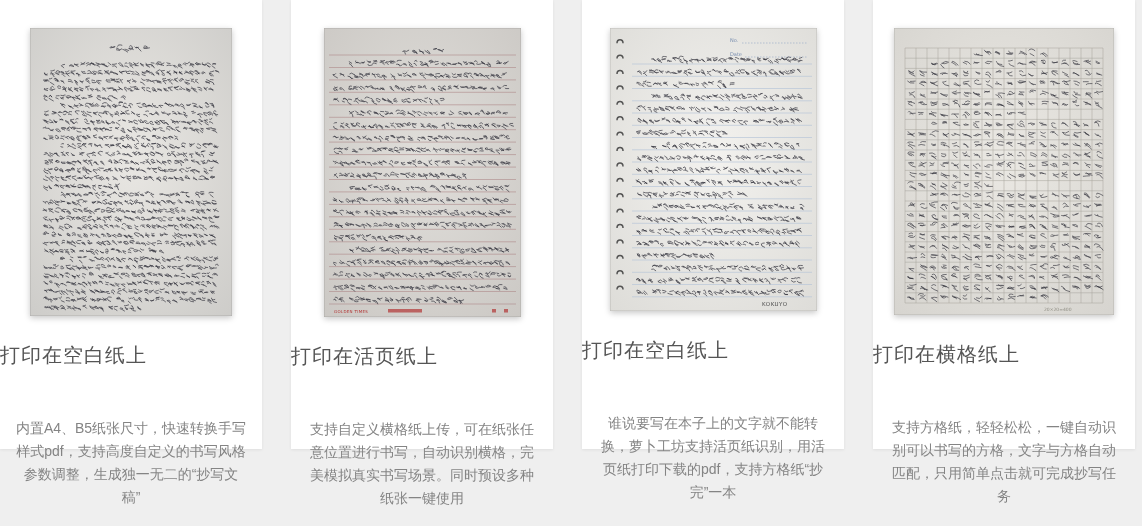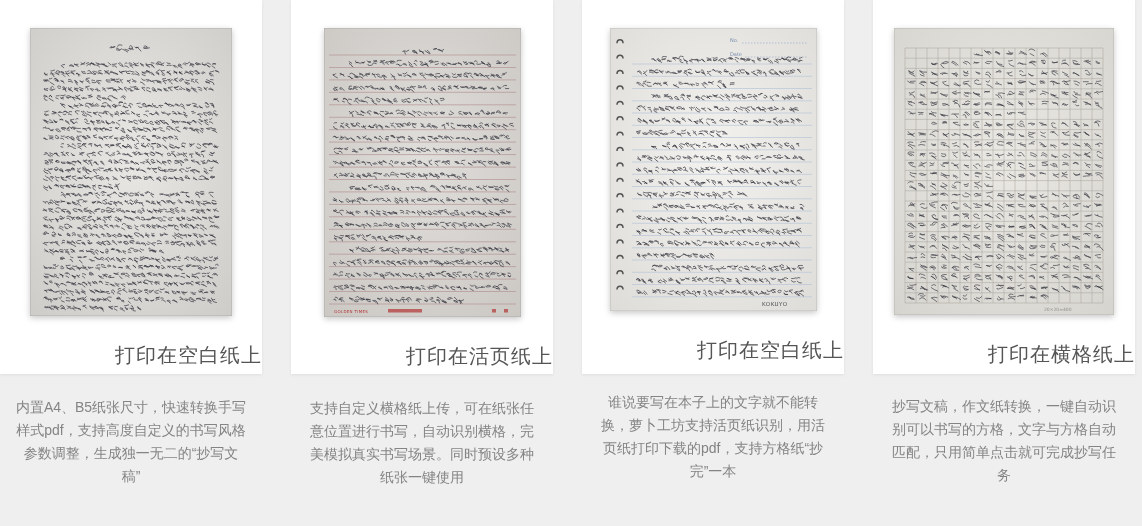--- a/index.html
+++ b/index.html
@@ -1,27 +1,27 @@
 <!DOCTYPE html>
 <html><head>
 <meta charset="utf-8">
 <style>
   html,body{margin:0;padding:0;width:1142px;height:526px;overflow:hidden;
     background:#efefef;font-family:"Liberation Sans","DejaVu Sans",sans-serif;}
   .features{position:absolute;top:0;left:0;display:flex;gap:29px;}
-  .card{width:262px;height:374px;background:#ffffff;box-shadow:0 1px 3px rgba(0,0,0,.07);
-    display:flex;flex-direction:column;align-items:flex-end;}
+  .card{width:262px;height:449px;background:#ffffff;box-shadow:0 1px 3px rgba(0,0,0,.07);
+    display:flex;flex-direction:column;align-items:flex-start;}
   .photo-area{height:318px;width:100%;display:flex;justify-content:center;
     align-items:flex-start;padding-top:28px;box-sizing:border-box;}
   .photo{box-shadow:0 2px 6px rgba(0,0,0,.22);line-height:0;}
   .photo svg{display:block;}
   .card-title{margin-top:26px;font-size:20px;color:#555555;text-align:center;
     letter-spacing:1px;font-weight:400;}
   .divider{width:24px;height:2px;background:#9b9b9b;margin-top:13px;}
-  .card-desc{margin-top:14px;font-size:14px;line-height:23px;color:#848484;
+  .card-desc{margin-top:35px;font-size:14px;line-height:23px;color:#848484;
     text-align:center;padding:0 15px;}
 </style>
 </head>
 <body>
 
 <div class="features">
 
   <div class="card">
     <div class="photo-area">
       <div class="photo" id="photo-0">
@@ -106,16 +106,16 @@
             </defs>
             <rect x="0" y="0" width="220" height="287" fill="url(#g3)" stroke="rgba(0,0,0,0.15)" stroke-width="1"></rect>
             <path d="M11 20V275.0M22 20V275.0M33 20V275.0M44 20V275.0M55 20V275.0M66 20V275.0M77 20V275.0M88 20V275.0M99 20V275.0M110 20V275.0M121 20V275.0M132 20V275.0M143 20V275.0M154 20V275.0M165 20V275.0M176 20V275.0M187 20V275.0M198 20V275.0M209 20V275.0M11 20.0H209M11 30.2H209M11 40.4H209M11 50.6H209M11 60.8H209M11 71.0H209M11 81.2H209M11 91.4H209M11 101.6H209M11 111.8H209M11 122.0H209M11 132.2H209M11 142.4H209M11 152.6H209M11 162.8H209M11 173.0H209M11 183.2H209M11 193.4H209M11 203.6H209M11 213.8H209M11 224.0H209M11 234.2H209M11 244.4H209M11 254.6H209M11 264.8H209M11 275.0H209" stroke="#a5a39a" stroke-width="0.5" fill="none"></path>
             <path d="M80.1 26.1q0.2 1.3 4.9 0.3M82.3 25.8q-0.7 1.6 6.1 1.7M90.4 22.2q1.0 2.9 4.9 2.0M93.3 23.4q3.3 -0.6 3.8 2.2M91.4 23.6q-0.8 -1.2 3.9 2.9M101.4 24.1q-0.1 -1.2 4.4 1.2M101.3 24.0q-0.1 -1.7 4.2 1.9M101.7 24.5q-0.9 -0.6 3.6 1.7M112.6 25.6q3.5 1.2 6.1 0.3M113.8 25.8q2.0 -0.4 3.7 0.2M114.7 23.1q0.0 2.3 4.1 1.9M125.0 25.6q1.7 -2.2 5.9 0.8M126.2 23.1q0.5 -0.6 6.4 3.4M134.8 22.2q2.1 -2.9 6.1 0.4M136.1 25.6q1.7 0.8 3.9 2.2M148.4 25.7q0.4 -2.8 5.0 2.0M146.5 26.0q1.5 -1.9 5.7 2.9M37.6 35.5q1.1 2.3 4.7 -0.3M37.5 35.2q3.9 2.8 4.3 1.3M38.0 36.4q0.1 0.1 5.5 -0.7M46.7 36.5q0.9 2.1 3.3 3.4M47.7 35.4q2.6 0.9 5.6 -0.4M48.8 34.6q3.1 -2.3 5.8 -0.5M57.4 34.7q0.1 -1.4 4.7 2.6M58.0 33.7q0.3 -2.2 6.1 3.5M69.2 34.4q3.1 1.2 3.5 1.7M70.8 33.2q3.9 -0.1 5.5 2.9M79.6 35.0q0.6 -1.0 3.8 0.0M80.2 34.0q-0.4 1.3 4.8 0.5M91.3 34.6q3.9 2.2 4.8 0.5M92.5 33.8q-0.6 -1.1 5.4 0.0M102.4 33.6q0.2 2.6 5.4 2.9M103.6 35.9q2.9 2.6 6.1 2.6M114.9 35.6q-0.4 1.0 5.0 2.8M114.2 33.0q-0.9 0.7 4.2 -0.7M125.6 34.9q-0.1 1.0 6.3 1.4M123.7 35.9q0.1 -2.3 5.3 0.4M136.6 34.3q2.1 1.0 4.5 3.1M135.8 34.9q1.8 -1.4 6.3 -0.9M135.1 34.5q2.8 -2.6 5.6 -1.0M147.9 34.5q2.4 2.6 3.5 0.6M147.2 32.8q0.3 -2.1 3.4 2.9M147.7 32.4q3.7 -1.3 3.8 0.8M159.2 34.4q-1.2 0.4 4.2 -0.0M158.2 33.6q-1.2 2.8 5.2 0.3M167.6 35.8q2.9 -1.4 4.9 -0.1M169.7 35.1q3.3 -1.0 4.7 2.2M168.1 33.1q0.6 -1.3 3.5 -1.0M180.4 35.4q1.5 2.0 5.2 1.1M179.4 34.3q-0.9 3.0 4.5 1.2M178.5 32.7q0.6 -1.0 4.6 0.8M191.5 33.8q-0.4 -1.3 5.3 2.4M192.3 33.1q0.3 2.1 4.2 0.1M190.0 33.3q3.6 -1.1 4.6 -1.1M202.1 33.1q2.5 1.4 3.6 2.2M201.9 34.3q2.9 2.3 3.5 0.8M14.6 43.3q3.7 2.4 5.5 -0.2M15.1 44.9q3.5 2.3 5.8 3.2M14.6 42.6q-0.3 0.8 5.1 3.2M25.9 46.4q0.0 0.7 4.2 1.7M26.3 43.0q2.1 1.7 6.3 1.2M25.4 42.8q0.9 1.0 4.8 3.6M37.7 44.5q3.2 2.8 5.7 1.8M37.8 44.2q3.5 2.0 5.5 3.2M38.2 46.4q0.8 -1.2 3.3 -0.4M48.2 46.6q-0.2 -2.2 5.1 -1.0M46.4 45.5q1.1 -0.8 5.1 -0.5M57.6 45.0q0.1 -0.6 4.8 3.2M59.1 45.7q3.5 -1.1 3.6 2.5M60.2 45.9q2.1 -3.0 3.6 1.0M69.3 43.1q2.1 2.0 5.0 2.6M70.0 44.5q3.7 1.6 3.7 -1.2M69.7 46.7q-0.0 2.0 3.9 0.7M81.8 44.0q1.0 0.6 3.9 1.1M82.5 44.5q3.4 2.8 3.5 1.3M91.7 46.2q3.5 0.0 4.5 3.3M92.2 44.5q2.7 -1.8 4.6 2.4M103.7 43.6q2.5 -2.9 3.4 0.1M102.0 44.3q-0.8 -1.6 4.4 -0.2M114.2 45.4q-0.0 2.6 4.0 2.5M112.9 45.0q3.2 0.4 5.1 -1.0M126.0 46.3q2.3 2.7 5.7 1.0M125.3 43.0q2.4 -1.1 3.8 0.9M134.8 46.0q3.2 2.7 4.5 1.7M134.7 46.0q0.4 0.4 3.4 2.1M147.9 42.8q-0.3 0.2 3.3 3.1M147.7 45.1q3.2 1.1 5.6 -0.3M147.5 45.9q3.7 -1.9 5.2 0.7M158.7 42.9q0.0 -0.5 5.2 3.1M157.7 43.9q-0.5 1.7 3.6 3.3M157.8 43.4q-1.2 -1.2 5.3 -0.3M168.4 44.0q3.8 1.9 5.2 2.7M170.3 46.5q-0.1 -0.5 4.5 2.5M179.2 45.1q-0.4 -1.8 5.4 2.5M178.7 44.9q-0.6 -1.5 6.4 2.5M191.2 42.6q1.9 -1.9 4.3 2.8M192.1 45.9q3.6 2.6 5.1 -0.2M202.6 45.8q1.6 0.6 3.3 0.6M202.8 45.0q1.5 1.4 5.0 2.2M13.6 53.2q1.7 2.5 6.3 1.9M16.3 53.4q1.8 -0.0 4.9 -0.3M26.8 54.1q3.4 -2.3 5.6 0.9M27.0 54.3q2.9 0.3 4.5 0.2M25.3 55.1q0.2 -0.2 4.7 2.7M37.9 54.6q-0.1 1.2 5.7 3.2M36.3 54.4q1.1 1.8 4.1 0.9M36.7 54.2q0.4 2.7 6.4 -0.6M48.6 54.0q-0.8 0.9 3.4 -0.7M48.8 54.9q1.2 2.4 6.0 3.0M59.9 56.3q1.6 1.2 6.5 1.0M60.5 54.9q-0.0 -1.4 4.7 3.3M70.8 55.9q1.9 -2.1 5.5 3.0M68.9 54.4q-1.1 -0.3 6.1 -1.2M68.7 55.9q-0.1 0.2 4.2 0.1M80.7 55.1q2.9 2.4 6.4 1.1M80.3 53.2q2.3 -2.6 4.5 -0.8M92.0 53.2q2.6 2.5 3.5 -0.6M92.9 56.6q3.7 1.0 5.4 2.9M101.4 55.8q3.1 0.6 3.5 -0.1M102.7 53.7q-0.6 1.7 4.8 3.2M114.2 54.1q0.1 1.4 4.4 2.2M113.1 54.9q1.8 1.8 4.6 -0.0M114.3 55.9q3.5 -2.3 3.3 0.5M124.7 53.8q0.7 2.0 6.4 0.1M125.4 52.8q1.6 -0.0 6.2 0.8M123.9 53.8q1.2 2.6 5.1 0.4M137.1 55.7q2.1 0.7 4.4 0.9M135.1 53.7q1.9 1.7 4.4 3.0M147.0 53.5q2.3 -1.9 4.1 0.8M146.2 54.7q-1.2 1.2 3.6 0.1M145.9 53.5q-0.3 -2.6 4.4 1.9M157.6 53.0q2.8 -0.5 6.3 2.8M159.3 53.6q1.3 1.9 6.2 2.0M156.3 53.6q3.5 -1.1 3.5 3.4M169.9 55.3q0.3 1.1 4.7 1.5M169.7 53.8q0.1 0.8 6.3 -1.1M168.4 53.5q2.3 -2.0 5.0 1.8M179.9 53.0q2.5 -0.4 5.8 2.1M181.0 55.8q3.8 2.0 3.8 1.8M192.2 56.7q-0.5 -1.4 5.8 -1.1M189.3 53.7q0.5 0.0 5.0 0.0M202.3 53.5q0.4 0.5 4.6 -0.6M201.3 55.8q-0.7 -2.7 6.1 1.8M15.8 66.9q3.1 -1.6 5.0 2.6M15.2 64.6q-0.6 2.2 5.1 -0.8M26.5 66.1q1.7 1.9 4.0 1.0M25.7 66.8q-0.8 -0.5 5.6 2.3M37.2 63.8q-0.1 2.4 6.5 0.2M36.8 65.1q3.5 -0.8 5.1 0.4M47.4 66.0q1.3 1.2 6.2 1.1M46.4 65.5q2.0 1.6 6.2 3.0M60.1 65.6q-0.4 -0.7 6.2 -0.9M59.1 64.2q2.0 -0.3 3.4 -1.2M58.1 64.6q2.4 1.7 4.1 1.7M70.4 64.3q2.6 0.7 4.3 1.7M69.8 66.5q1.2 1.9 4.2 2.0M71.4 65.3q1.1 -1.7 5.6 -0.1M79.6 64.2q-0.8 2.4 6.0 2.3M79.3 64.7q3.0 2.5 5.7 1.3M81.9 65.4q-0.2 1.5 4.1 3.1M90.6 63.3q2.9 1.6 5.0 0.0M90.4 64.3q0.7 -1.6 5.0 -0.5M101.9 66.6q1.7 -0.2 3.6 3.2M104.2 65.1q3.6 -0.5 6.3 0.4M104.1 66.8q1.4 -1.6 3.6 3.1M114.7 66.2q0.2 1.7 5.9 -1.1M113.2 67.0q1.6 -2.1 3.4 -1.0M115.0 64.0q0.7 -2.0 4.0 1.0M125.4 65.6q2.4 -2.3 3.8 1.6M124.6 66.5q0.2 0.2 3.6 0.2M125.2 63.5q-0.9 0.5 4.8 0.6M135.4 63.2q1.2 -2.1 6.2 -0.5M135.9 64.3q3.4 -2.2 3.3 -0.4M146.2 66.4q3.0 -2.4 5.2 -0.3M148.4 63.0q1.1 0.1 6.0 2.2M159.0 66.9q-0.1 2.0 5.2 3.1M156.7 66.0q3.5 1.1 4.1 1.6M157.1 66.7q-0.4 2.1 5.0 0.5M167.8 64.0q3.7 0.6 6.4 0.6M168.5 65.2q3.4 1.0 4.0 1.5M170.1 63.8q-0.7 1.7 3.9 3.0M180.8 66.4q-1.0 -0.1 5.4 0.7M178.7 67.1q2.3 2.1 4.5 2.9M180.0 63.5q-0.6 2.1 3.5 1.7M191.8 67.0q0.2 -3.0 6.1 3.0M192.3 64.7q-1.0 1.3 4.2 2.3M191.9 65.4q2.7 -1.0 5.0 -0.2M202.6 63.5q1.8 1.7 6.0 0.1M200.5 64.6q2.4 -1.7 3.8 1.5M15.0 74.5q-0.1 -1.9 5.7 0.9M13.9 75.3q-1.1 -0.1 4.3 2.4M14.0 73.4q1.9 0.4 3.6 0.4M24.7 74.8q2.8 -0.1 3.7 -1.1M26.7 75.4q0.8 1.8 5.8 1.1M25.8 74.2q-0.9 -1.4 4.5 1.2M36.2 74.7q-1.0 -0.2 5.9 1.5M37.3 76.9q-0.6 2.1 5.6 -1.1M37.2 73.8q0.5 2.0 6.2 0.2M48.6 75.5q2.0 -0.8 6.3 1.9M48.7 76.9q-0.6 1.5 4.6 -0.6M60.4 75.7q3.4 -2.9 5.4 3.3M59.0 73.3q2.2 0.8 3.6 1.9M60.2 73.6q-1.1 -2.9 3.5 -0.6M68.3 76.5q3.6 1.1 6.3 -1.1M70.2 75.5q3.2 3.0 5.2 0.1M71.3 73.9q2.9 -2.3 4.6 -0.3M80.7 75.7q-0.0 1.3 4.5 -1.0M79.5 76.7q-0.8 -1.0 4.2 0.3M80.8 76.0q-1.1 2.6 5.1 -0.0M91.2 76.2q-0.7 -2.1 6.1 -1.2M91.3 77.2q-0.1 -2.8 6.3 -0.6M104.3 77.0q1.2 -1.8 6.0 1.5M102.8 76.9q2.1 -0.4 6.2 0.6M103.2 76.1q0.8 -1.4 5.8 1.4M113.1 73.5q-0.5 -1.3 5.8 3.5M113.4 75.2q-0.8 1.2 5.8 1.5M125.1 75.2q2.3 0.0 3.4 3.1M124.3 74.4q0.3 1.5 4.6 1.8M124.8 73.2q1.2 1.3 3.8 2.1M135.7 75.6q2.4 -0.8 4.6 0.3M134.4 73.6q0.7 2.8 3.6 3.5M148.2 73.4q2.8 -0.6 6.1 0.3M147.9 75.9q-0.2 -0.9 4.8 -0.1M157.8 73.9q-0.6 0.5 5.7 1.8M159.3 75.1q3.8 -1.6 4.6 2.1M168.2 76.9q1.1 -2.8 4.1 0.1M169.1 75.6q0.6 2.9 4.6 0.9M178.9 73.2q-1.1 2.4 3.8 -1.1M181.3 76.7q0.9 2.2 3.5 0.9M179.2 74.1q1.7 0.6 3.4 -0.1M191.4 74.4q1.5 0.6 5.5 2.6M189.8 73.8q1.8 1.0 3.5 0.7M191.5 76.2q3.7 -1.1 5.1 0.0M200.9 73.8q1.7 2.3 3.6 1.3M201.3 75.8q2.0 -2.3 3.7 2.0M202.1 77.0q-0.9 -0.9 5.9 3.2M14.2 83.9q0.6 -1.8 4.8 2.4M16.0 85.8q2.2 -0.6 5.3 -0.6M24.3 84.4q2.2 0.1 4.9 0.2M25.0 86.4q2.1 -1.2 3.5 -0.3M35.3 85.4q2.9 1.2 6.4 2.9M37.3 83.7q-0.6 1.0 4.9 1.3M35.6 86.3q0.7 -2.0 4.0 0.1M46.3 86.0q3.1 1.0 4.1 2.8M47.7 86.5q2.1 0.3 6.1 1.2M47.4 87.2q2.6 0.5 3.7 0.5M59.9 86.3q-1.0 -0.4 4.6 -0.3M57.7 86.1q3.0 -1.6 5.7 3.4M71.3 84.1q0.6 -1.4 4.5 2.7M70.9 84.7q-0.9 -2.0 3.5 2.8M68.9 87.1q2.6 -2.4 3.3 2.8M80.9 83.3q3.4 -1.4 5.1 2.1M80.4 85.4q-0.2 2.5 5.5 0.3M79.4 84.7q-0.5 -0.0 4.0 -0.3M91.8 84.3q3.0 -1.0 6.0 3.4M91.3 84.2q0.4 0.4 3.7 2.1M90.8 85.2q-0.9 -2.5 4.0 2.2M101.9 87.2q0.5 -1.5 5.5 0.4M101.6 86.5q-0.1 0.9 5.0 -0.2M115.2 85.7q0.1 -2.2 6.0 -0.7M113.4 84.6q-1.0 2.7 4.4 1.1M124.2 84.6q2.1 1.1 5.9 -0.5M126.3 84.1q1.0 2.5 5.0 2.4M37.7 95.5q0.1 -2.5 3.7 -0.7M38.2 96.5q-0.1 0.2 4.6 -0.8M48.9 95.2q3.9 -1.0 4.1 -0.4M48.8 94.5q0.2 -0.9 3.6 -0.2M48.5 94.0q0.5 -0.8 3.6 -0.3M59.7 95.0q3.5 2.5 6.1 2.4M59.2 94.6q3.6 -0.6 4.6 -0.3M69.7 96.3q-0.3 1.8 4.6 0.5M70.4 96.3q0.6 -1.2 3.5 0.4M79.7 94.8q2.4 -0.2 3.6 3.2M79.8 96.4q-0.3 3.0 5.0 3.4M80.8 93.9q-0.7 -0.1 4.2 -0.2M90.5 97.3q3.0 -0.8 5.5 1.2M92.4 95.6q2.9 2.2 5.0 2.2M91.8 94.5q-0.4 1.7 6.0 2.4M102.6 96.4q3.0 -1.0 4.7 0.1M102.1 95.1q3.7 -0.4 3.6 1.1M102.8 96.6q-1.0 2.3 5.4 0.3M114.1 97.5q0.1 1.6 4.8 3.6M113.2 97.7q0.2 -2.4 5.1 -0.1M113.0 96.7q-1.1 0.3 6.4 -0.6M123.6 95.8q-1.0 1.5 4.6 2.8M126.2 96.0q3.4 -1.7 4.0 2.8M125.8 94.2q0.7 -3.0 3.4 0.0M136.6 95.7q1.2 2.5 3.6 0.9M134.3 95.6q2.3 -1.5 6.3 0.2M146.8 94.6q1.4 2.4 4.7 2.0M147.5 97.4q-1.1 -0.9 5.1 -0.3M145.6 94.5q0.6 2.3 3.3 0.6M157.5 95.9q-0.7 -2.0 3.5 -0.5M158.0 97.1q-0.9 2.1 4.1 3.0M167.6 95.6q3.1 -2.0 6.3 2.7M168.5 94.4q3.0 0.8 3.6 2.5M180.2 96.3q1.2 -0.6 5.6 1.4M180.8 95.4q-0.9 -0.2 4.1 3.4M179.3 93.6q3.8 -0.8 3.5 3.6M189.6 95.3q-1.1 1.6 4.1 2.0M190.1 97.7q1.6 -2.2 4.1 0.1M200.5 94.7q3.7 -1.8 4.4 3.4M201.2 93.7q2.7 -1.8 5.0 -0.1M13.7 106.2q3.2 -0.4 6.4 2.0M16.1 106.0q1.4 1.7 4.3 -0.5M13.9 103.7q0.2 1.5 4.6 2.9M26.0 105.3q-0.6 1.5 5.3 0.3M25.1 107.0q-0.7 -0.8 6.4 -0.1M24.7 104.8q1.3 0.2 4.7 0.6M35.9 106.4q-0.3 -1.8 5.2 2.0M38.1 104.2q3.5 -2.6 6.2 -1.0M49.0 105.2q1.1 1.4 4.0 3.5M49.0 106.7q1.3 1.5 5.6 -1.2M49.4 105.7q2.1 0.7 3.9 3.2M57.8 106.5q0.6 2.5 3.9 -0.5M59.4 105.0q-0.4 0.0 6.3 2.2M71.0 107.0q-1.0 -2.2 6.5 2.3M68.6 105.7q3.5 1.8 3.7 1.0M69.9 106.8q0.8 -0.5 6.2 1.4M79.8 107.6q3.3 1.2 5.7 -0.9M81.2 106.9q1.8 -1.8 5.7 -0.2M91.7 105.8q2.0 -1.4 3.6 3.1M90.3 104.7q2.9 1.0 5.4 0.3M90.5 103.7q1.4 -0.8 5.3 0.8M104.4 107.8q3.6 -2.0 4.9 0.6M102.7 106.8q1.8 -2.5 5.0 -0.3M103.3 106.1q1.0 0.7 5.9 3.6M113.7 107.0q-0.6 -1.8 6.2 -0.8M114.5 104.5q-0.7 2.5 5.1 2.9M125.2 106.3q0.2 2.5 4.1 1.5M125.4 106.4q0.6 2.1 4.6 2.4M134.7 107.2q-1.3 1.4 4.4 2.1M134.5 105.6q0.7 2.8 5.2 -0.3M134.8 104.2q2.5 0.9 6.3 0.8M146.8 107.5q-1.1 -0.9 4.7 1.7M146.6 104.0q3.6 2.7 4.7 0.6M156.5 104.1q1.1 -1.0 3.7 -0.5M158.2 104.6q1.7 -1.5 5.4 2.7M169.3 104.9q-0.4 2.4 6.0 2.4M168.3 104.5q3.0 1.8 6.4 -0.9M180.6 104.6q1.7 1.2 6.2 -0.2M179.3 107.1q0.2 -1.4 5.0 1.7M179.9 105.8q-0.0 3.0 3.6 3.6M190.7 104.1q-0.2 1.1 3.7 2.7M189.8 104.0q2.3 0.0 4.6 3.2M191.4 105.6q3.1 1.6 3.7 1.8M203.1 107.1q0.9 -0.0 3.6 1.7M201.1 105.7q0.8 2.3 3.5 1.6M14.3 117.4q1.7 -0.0 4.6 3.2M14.7 115.8q-0.5 0.4 6.2 2.3M13.3 114.9q0.8 -1.7 5.5 -0.5M26.6 114.2q1.1 -1.2 5.0 -0.5M24.6 117.0q1.9 -1.3 6.2 0.1M38.2 116.6q-0.7 0.6 3.4 -0.3M37.8 115.7q-0.3 2.9 3.6 1.6M46.9 114.7q1.1 -1.3 5.0 0.6M49.1 117.3q2.0 -1.1 6.1 1.8M47.2 116.3q3.7 -1.3 3.4 1.5M59.9 117.9q2.7 -1.5 5.3 0.9M58.2 115.7q-0.2 0.9 4.4 -1.1M70.3 115.7q2.9 1.4 4.0 3.2M69.3 115.9q2.9 -0.1 4.6 3.6M81.7 118.1q2.1 -2.6 5.9 -0.8M81.2 116.6q1.8 1.3 6.2 -0.6M80.2 114.4q-0.8 -0.9 4.7 -0.5M93.2 114.4q0.1 2.1 6.5 -0.5M90.6 116.8q1.2 -2.5 5.5 1.6M92.9 117.0q3.1 2.3 5.5 -0.1M103.9 113.9q2.2 -1.2 5.9 0.2M102.9 115.6q-0.4 1.6 6.1 1.6M114.2 114.2q2.2 -0.7 3.5 1.0M113.2 114.9q2.9 1.4 5.0 -0.4M112.4 115.8q-0.8 -2.0 5.9 2.4M126.3 116.8q-0.3 -1.1 5.2 2.0M126.2 116.1q-0.3 -0.4 5.3 0.9M123.8 115.5q3.7 0.5 3.4 -0.9M137.2 114.6q1.6 -0.9 3.3 -1.0M135.1 115.9q3.5 -0.7 4.7 -0.0M146.4 116.9q0.8 -2.7 5.2 1.8M148.2 117.8q0.9 2.0 4.2 0.4M145.5 114.3q0.3 -0.8 4.7 3.3M156.5 116.9q-0.4 -1.8 4.8 3.1M156.7 117.8q3.5 -2.2 5.7 0.5M169.0 116.1q2.1 2.3 4.6 -0.4M167.6 115.3q1.5 -1.3 3.4 1.0M169.9 117.0q0.8 -2.3 4.1 -0.7M181.1 115.2q2.5 2.3 5.1 3.0M178.9 116.1q0.3 1.2 6.4 1.5M191.6 117.9q0.6 -2.1 5.8 3.1M191.1 117.1q2.2 -2.7 5.3 1.1M190.3 115.5q0.8 1.2 3.4 0.3M201.6 116.4q3.6 -1.1 3.6 1.9M203.2 116.1q2.4 -2.4 5.1 -0.3M14.2 124.9q-1.2 -1.7 5.7 -0.6M15.3 126.0q0.8 -1.5 4.5 1.4M13.7 125.4q0.2 1.7 4.2 2.4M26.9 125.8q-0.5 1.4 4.2 -0.2M26.1 127.6q0.5 -2.8 3.6 0.7M26.2 125.9q3.3 -1.8 4.8 1.2M38.2 128.0q2.8 2.3 4.0 0.7M37.3 127.8q3.2 1.6 4.8 3.2M35.5 125.1q2.7 -1.0 5.6 1.2M47.5 127.9q3.6 2.3 4.4 -0.7M47.3 125.5q-1.2 0.3 4.2 0.7M58.6 124.2q0.5 2.3 5.2 -0.1M59.7 126.9q2.7 1.8 3.3 2.7M71.0 128.0q-0.5 -1.9 4.7 0.7M69.7 127.1q2.2 1.8 3.5 -0.5M68.7 124.9q3.7 1.9 3.7 -1.0M80.8 127.2q3.9 -2.9 5.2 2.6M80.0 125.5q1.1 2.1 4.2 2.3M92.7 125.6q3.1 -1.0 3.3 0.7M92.9 127.8q0.4 0.3 4.3 -0.5M101.5 126.2q2.8 -0.4 4.1 3.5M103.6 126.0q-0.5 3.0 5.9 0.4M114.4 125.0q1.8 0.9 4.6 2.8M113.0 127.1q0.6 1.5 4.7 -1.1M125.2 124.7q2.3 -1.7 5.0 3.5M123.5 127.5q0.5 0.6 3.4 0.2M136.6 126.9q0.8 0.2 5.1 1.9M136.4 124.8q1.4 -0.9 6.4 2.8M147.9 125.0q0.4 -1.6 5.2 2.1M147.2 127.8q0.9 -2.7 5.3 0.9M157.7 126.1q-0.7 0.6 4.0 3.6M157.5 127.8q2.3 0.1 6.0 1.2M168.1 127.7q2.1 2.3 4.6 1.7M169.7 126.8q0.0 -2.5 6.3 2.0M181.0 126.8q-0.2 0.0 6.0 0.3M179.5 124.9q1.1 -1.1 5.1 3.4M190.9 125.0q-0.6 2.6 5.2 -0.7M190.1 126.6q2.4 -2.4 6.2 3.4M191.8 126.0q-0.8 3.0 4.2 2.6M203.0 124.2q0.2 -2.3 4.4 0.9M203.2 126.8q-0.7 2.0 5.5 3.5M15.9 135.4q0.5 -2.2 3.8 -0.4M15.7 136.5q2.4 2.2 5.6 2.5M14.4 134.8q2.4 -1.4 4.2 1.2M24.8 137.9q3.7 -1.6 5.8 0.8M26.8 134.3q1.9 2.8 5.4 0.4M25.9 136.1q3.6 1.0 4.1 -0.6M36.0 134.9q2.5 2.2 4.2 0.2M35.7 137.6q0.2 -0.5 3.7 -0.6M48.5 135.1q-1.0 -0.3 6.1 -0.9M46.8 136.7q1.0 1.4 3.8 1.9M48.7 136.3q0.2 -1.7 5.5 -0.7M60.1 137.5q2.9 -1.9 4.1 2.7M57.3 135.1q0.8 -1.5 4.6 3.1M60.5 137.3q2.5 0.5 3.8 -1.0M69.9 137.1q-0.3 -1.0 4.9 2.8M70.4 136.7q-0.1 1.2 4.1 0.9M82.0 136.3q3.6 -1.4 4.0 1.8M79.4 137.3q3.2 2.0 3.8 3.3M90.7 138.3q2.1 1.0 4.7 0.8M92.7 137.5q0.7 -1.7 5.5 -0.2M103.5 136.8q0.5 -0.9 3.8 1.3M104.5 134.5q-0.8 2.7 6.2 -0.9M102.9 136.0q3.2 -0.1 6.2 0.1M113.3 138.4q1.4 -2.9 3.5 1.4M112.8 135.7q1.8 3.0 4.3 0.4M114.2 135.9q-0.9 -2.9 6.0 -0.9M123.6 134.9q-0.3 -0.0 3.6 0.9M126.2 138.4q3.5 2.0 5.1 2.5M125.9 135.1q2.1 0.4 3.6 2.0M135.7 138.5q1.0 0.1 5.2 -0.5M135.3 136.5q0.1 -2.2 3.7 1.3M147.6 134.5q-1.0 0.1 5.6 -0.8M148.2 137.2q3.4 1.2 5.3 -0.1M148.3 134.8q1.5 -0.7 5.5 2.1M158.5 136.0q1.2 1.9 4.8 3.1M156.6 136.5q2.0 1.1 3.8 2.2M159.4 135.4q3.7 0.3 3.4 2.2M168.5 136.7q3.5 -1.5 6.1 0.4M169.5 134.6q3.1 0.7 4.3 0.7M179.3 135.5q0.6 -2.3 4.7 -0.3M179.8 135.2q1.8 -1.4 4.5 1.1M192.3 137.3q0.8 -0.1 3.5 2.4M190.8 134.9q1.5 2.2 5.5 2.0M201.8 136.7q-0.8 -0.5 6.0 1.5M201.0 136.4q2.5 2.2 5.5 3.1M16.2 146.1q-1.3 1.1 4.5 3.0M15.9 144.5q0.5 0.8 6.3 1.2M26.6 146.7q-0.2 1.7 5.4 -0.3M25.2 145.9q2.8 -2.1 5.8 1.4M38.3 145.4q2.4 -2.8 4.2 0.6M36.3 145.2q2.1 0.5 5.5 0.0M37.8 145.5q-1.1 1.2 4.9 -0.8M46.7 144.7q-0.2 -0.4 5.6 3.2M49.5 146.7q2.8 0.7 5.9 1.1M47.0 146.8q1.2 -0.1 6.2 3.2M59.5 148.7q1.4 -2.7 4.4 0.9M59.0 146.9q-0.5 -1.5 3.4 3.3M71.3 147.0q-1.1 -1.3 3.4 -0.0M70.1 145.2q0.6 0.9 3.9 2.3M80.6 145.4q0.0 -0.6 5.5 0.6M81.4 147.9q1.3 0.5 3.4 1.1M81.3 144.6q-0.2 -1.3 6.1 1.0M91.2 148.6q-0.4 -0.1 5.7 1.6M91.9 144.8q3.3 2.9 3.5 1.7M103.4 145.0q0.1 -1.5 5.9 2.0M102.4 146.3q-1.1 -1.9 3.7 1.6M113.1 147.8q-0.7 -0.3 3.7 2.7M115.4 145.9q0.5 0.7 6.2 3.3M125.5 148.2q-0.6 -1.3 4.4 -0.8M125.0 148.3q3.9 2.1 6.0 -0.4M124.2 146.9q-0.2 -0.6 5.4 -0.7M136.8 146.0q1.6 -1.4 4.6 1.7M135.8 145.1q1.4 1.2 4.7 3.2M145.8 144.6q1.1 -0.5 3.8 0.9M146.2 145.8q-0.9 -1.8 5.5 0.2M159.1 147.1q0.1 -0.5 5.0 2.3M159.0 145.9q2.5 2.3 5.9 0.2M167.8 148.5q-0.0 -2.4 5.4 1.1M168.6 145.0q-0.5 2.2 4.1 -1.1M168.2 144.7q0.7 2.8 5.0 1.9M180.9 146.5q0.5 2.3 4.8 -0.7M179.7 145.1q-0.5 2.9 6.0 1.6M191.0 145.2q-0.3 0.7 6.2 0.4M192.5 144.9q-0.0 1.8 5.6 2.4M189.3 148.3q3.8 -0.4 6.2 -0.5M202.8 146.8q2.5 -1.7 5.7 3.3M201.6 145.0q2.7 -1.2 6.4 0.7M15.5 158.8q3.4 0.5 6.5 2.8M13.8 155.0q1.6 -2.3 5.3 -0.9M16.4 157.5q-0.6 0.2 5.4 3.4M24.4 155.6q3.8 -0.9 3.9 2.4M25.0 157.1q3.4 0.8 5.7 2.9M26.2 156.6q0.7 -1.3 4.7 2.7M38.4 155.8q2.8 0.0 3.3 2.0M37.7 155.1q0.4 2.2 3.3 1.3M36.0 158.2q0.7 -1.7 5.9 3.3M47.1 157.7q0.1 2.4 5.6 0.1M46.7 158.4q2.5 0.6 5.3 2.7M48.5 154.8q-1.1 -0.6 4.6 2.8M57.5 158.9q-0.2 0.7 4.8 1.3M60.1 155.4q1.8 -2.6 6.3 -0.7M58.6 157.0q2.8 2.6 3.4 1.2M70.1 156.5q1.8 0.7 4.3 -0.8M70.8 158.0q3.5 1.5 3.3 -0.9M81.5 155.6q2.3 1.0 6.2 3.3M80.5 154.7q3.5 1.1 5.4 -0.9M80.7 158.7q3.7 -0.5 3.7 1.7M92.9 158.4q3.1 0.2 5.6 0.0M90.4 155.9q1.5 3.0 4.4 1.3M36.5 167.4q3.1 0.1 4.8 -1.2M38.4 165.7q-1.0 1.1 5.7 0.1M37.7 165.3q0.3 0.5 4.3 2.0M47.9 166.1q1.6 -2.9 6.0 1.2M46.5 166.5q2.4 -2.3 3.6 -0.7M47.0 165.5q3.7 2.6 4.2 2.0M58.0 166.9q-0.1 -1.3 5.0 0.5M60.4 166.3q3.4 1.2 5.7 0.2M70.9 165.2q-0.5 -1.8 5.4 1.9M68.6 167.1q0.5 2.5 5.9 1.6M82.3 165.7q1.2 1.8 4.4 0.2M80.2 166.8q0.2 -2.3 3.8 -1.0M81.2 168.2q2.7 -0.4 5.7 -0.8M92.1 164.9q-0.1 0.7 6.3 -1.0M92.8 168.8q1.5 -2.8 5.7 2.1M104.0 165.7q-0.6 -0.4 5.3 0.3M103.5 167.7q1.8 -0.4 4.7 -0.0M104.3 166.7q3.3 2.1 5.5 2.2M113.2 165.5q2.5 -1.1 4.6 1.9M113.4 167.0q1.2 2.8 6.3 -0.6M115.3 169.0q3.1 2.0 4.1 -0.8M124.6 167.2q-0.3 2.5 6.0 -1.2M123.6 168.5q-0.5 -0.7 6.4 2.8M124.1 165.4q3.4 1.9 5.8 2.1M136.0 168.6q1.6 2.9 3.9 1.4M135.6 167.5q-1.0 0.9 6.4 0.9M136.1 168.7q0.4 0.5 5.9 1.6M145.6 167.2q1.2 2.1 3.6 -0.7M146.8 168.3q-1.2 2.7 6.2 0.1M158.1 166.3q-0.1 -1.6 3.6 1.5M158.4 165.1q2.8 2.3 6.3 3.1M167.6 166.0q3.6 2.3 5.2 3.5M169.5 167.9q2.2 -0.1 5.7 -0.1M180.7 167.1q2.9 -2.6 4.9 2.1M178.9 168.7q-0.5 0.9 6.4 2.2M179.3 167.6q3.7 -2.7 3.7 3.1M190.3 166.5q3.8 -0.8 4.9 3.5M190.8 166.1q1.3 2.5 5.0 3.2M190.3 165.1q3.0 -0.7 3.7 2.3M202.6 166.2q-0.8 -2.9 6.3 1.3M201.8 168.7q1.6 2.1 3.8 0.1M14.5 177.9q3.9 -2.6 5.2 -0.8M16.2 175.3q2.5 -2.2 4.0 3.0M16.1 176.7q2.0 2.5 4.5 -1.0M27.1 179.1q3.9 2.7 5.9 0.9M26.1 176.5q1.5 -1.8 4.3 -0.6M37.2 175.1q3.1 -1.5 6.2 -1.2M36.2 177.0q-1.0 0.2 5.3 2.9M35.6 175.4q-1.3 2.4 5.0 1.4M46.3 179.2q3.3 2.4 4.2 3.1M47.7 177.4q3.4 -1.9 4.9 3.3M47.9 177.7q-0.7 -3.0 5.7 -0.3M59.6 178.4q-0.9 2.4 5.5 1.6M57.4 175.5q0.2 -2.3 5.9 -0.4M60.3 179.0q-0.3 2.8 3.6 2.3M69.3 176.3q2.1 -2.1 4.1 1.0M70.9 177.7q2.1 -0.1 6.1 2.8M79.6 175.5q1.0 -0.4 4.5 2.8M81.8 175.4q-0.3 0.5 5.9 2.3M80.7 179.1q-0.6 0.6 5.5 0.3M93.0 176.4q3.1 0.7 5.7 2.8M91.0 176.2q-0.5 2.4 4.8 -1.2M90.9 175.9q-0.5 0.9 5.4 2.5M103.6 176.1q2.6 0.6 5.5 3.5M103.4 179.1q-1.0 -1.6 5.0 3.4M112.3 176.9q1.2 -1.3 5.9 1.3M113.8 177.7q-1.1 -0.3 6.3 1.3M114.3 177.6q1.5 -1.6 5.1 -1.2M124.7 177.4q0.3 1.6 6.5 1.4M124.2 176.3q3.3 0.0 4.7 0.5M135.0 177.8q2.1 -2.4 6.3 -0.1M135.8 175.9q1.9 2.2 3.5 3.2M136.4 178.2q1.6 0.8 4.9 0.1M147.6 177.1q1.7 2.2 5.5 3.2M147.5 178.6q0.1 -2.0 6.4 3.6M146.5 176.3q3.5 -0.5 3.8 -0.2M157.7 179.1q-0.8 0.2 4.4 0.9M159.2 178.6q0.4 -1.4 3.9 3.2M169.0 176.1q1.4 -2.7 4.1 1.2M169.5 179.2q1.4 -2.1 4.9 -0.8M179.4 176.6q3.1 2.1 4.5 1.6M181.1 176.7q1.7 -1.0 5.2 -1.1M192.4 178.1q1.2 1.8 4.2 -0.7M189.4 177.9q1.5 0.8 5.2 1.6M202.4 178.1q1.0 -1.1 5.3 -1.1M200.4 175.6q-0.9 1.0 6.1 0.7M201.9 176.5q-1.1 1.7 4.1 0.5M13.4 186.6q1.8 1.8 6.0 1.5M15.4 186.0q-0.0 -1.3 3.5 0.5M25.1 187.8q0.2 -0.4 4.4 -1.0M25.3 187.2q-0.3 -0.9 5.4 1.7M25.4 186.0q0.5 2.8 4.2 2.3M37.8 187.5q3.4 -2.3 3.7 0.5M38.5 189.0q2.2 2.2 5.0 2.9M38.1 188.6q1.8 2.8 5.7 2.7M47.9 188.2q0.6 2.0 4.7 2.0M48.5 188.1q0.1 0.1 3.7 0.0M59.6 187.4q1.8 -2.6 5.7 0.7M59.8 187.7q-0.6 0.4 4.1 -0.7M70.4 189.1q3.6 -2.8 4.2 1.5M69.4 186.2q2.4 -1.3 5.1 0.1M68.5 185.7q1.3 1.1 5.7 1.9M80.2 186.1q3.1 -1.0 4.6 1.6M79.5 187.6q0.1 1.7 6.2 3.1M93.0 186.8q3.1 1.7 5.9 3.0M90.3 187.5q0.8 -2.7 6.3 1.4M101.7 187.6q0.1 0.7 4.5 3.3M103.4 186.4q2.8 -3.0 6.1 2.7M115.2 185.7q-0.1 1.2 3.3 2.9M115.1 187.5q0.9 -0.7 4.1 -0.9M123.8 188.0q2.1 -2.1 5.9 0.8M126.3 188.9q2.2 1.4 5.4 2.2M134.8 187.4q1.6 2.7 3.5 -0.8M135.1 189.0q3.1 -1.4 3.5 0.7M136.5 188.1q1.5 -2.8 3.8 3.2M147.8 187.9q3.2 -0.3 6.1 2.6M145.6 188.5q3.2 0.8 4.1 0.7M156.7 185.4q3.0 0.6 4.2 2.7M159.3 186.5q3.2 1.1 5.2 0.9M159.1 188.5q-0.2 1.7 6.1 -0.3M167.5 187.6q2.1 1.3 5.6 -0.9M169.6 187.3q0.7 -1.0 6.0 2.8M178.7 186.7q-0.7 2.0 4.7 -1.1M181.2 186.4q2.8 -0.1 3.3 -0.9M190.8 188.0q1.2 0.4 5.2 -0.1M192.0 188.0q-0.5 -0.3 5.7 -1.0M200.7 186.7q0.6 0.8 3.4 1.2M203.3 186.8q-1.1 1.2 4.9 2.4M13.7 197.0q2.1 0.7 6.1 3.4M13.8 195.9q3.0 -2.6 6.0 2.1M16.3 196.2q2.6 1.9 5.5 3.1M26.5 197.4q2.9 0.7 3.6 -0.7M24.3 195.6q2.0 -0.8 4.9 -0.3M26.0 197.5q1.7 1.0 5.2 -0.3M38.4 195.8q0.4 -2.7 4.8 -1.2M36.4 197.0q3.9 0.7 5.0 -1.1M46.6 199.7q-0.0 -0.1 4.3 -0.4M48.6 196.2q0.4 -2.4 4.7 2.5M47.4 196.7q2.6 -0.7 3.5 2.6M59.1 196.0q0.3 2.6 3.7 -1.1M57.5 197.6q2.2 -1.3 5.5 -0.7M59.5 195.9q3.0 1.4 5.2 -0.7M68.4 197.8q3.6 -1.9 4.4 -0.6M70.2 198.8q0.9 -1.9 6.5 -0.9M69.3 197.8q3.8 2.9 6.1 0.3M79.9 199.3q2.5 2.3 6.0 -1.0M80.1 197.1q0.7 2.5 3.4 -1.2M92.9 199.5q2.3 -2.9 4.1 -1.0M91.7 198.2q0.8 2.0 4.0 3.6M91.6 195.6q1.5 -1.1 5.9 1.1M104.3 199.1q0.6 -2.2 6.4 -0.9M101.7 197.5q2.3 2.4 5.3 2.1M102.7 198.0q-0.8 -1.9 3.5 0.2M114.5 198.7q2.8 0.7 5.0 -0.5M115.2 199.4q2.8 -2.1 4.9 -0.8M115.3 197.8q2.2 2.7 4.6 1.1M125.2 199.2q0.3 -1.0 6.0 -1.2M125.8 198.7q1.8 -0.8 6.2 1.1M126.3 198.6q0.8 2.6 4.0 1.6M135.9 199.0q3.3 -2.1 4.5 1.2M135.4 197.0q2.4 -2.6 5.6 3.6M135.7 196.6q3.5 -0.3 4.4 2.9M148.2 197.2q-0.8 1.0 3.7 3.2M147.2 198.2q-0.5 -0.4 6.0 3.1M145.9 197.0q-1.0 -2.3 5.8 2.3M158.5 198.8q0.3 -0.0 5.4 1.5M158.1 196.8q3.1 2.0 5.3 1.7M170.5 197.2q-0.5 1.9 4.8 2.4M167.7 196.2q3.6 -2.0 3.5 3.2M167.5 195.9q1.6 2.5 4.5 1.3M178.8 196.9q3.1 -1.6 5.0 1.1M178.9 196.9q2.6 1.8 4.5 2.0M192.4 197.1q0.2 -2.9 5.6 -0.9M190.7 198.1q-1.2 -1.3 6.4 3.4M203.4 195.8q3.2 -2.5 5.0 2.6M201.6 197.9q2.4 -0.3 4.2 0.9M14.3 208.6q-0.0 -1.3 4.3 -0.8M15.6 209.0q3.7 1.7 5.5 -1.0M15.0 205.8q3.6 -1.8 3.5 -0.1M26.4 205.7q2.2 2.1 4.3 0.6M25.6 206.3q0.2 0.4 4.7 0.7M25.5 209.3q1.5 0.9 5.0 1.9M37.8 208.8q1.8 -2.6 4.5 2.7M37.4 209.8q2.0 0.5 4.3 2.8M36.5 207.4q1.1 -1.8 4.8 -0.4M48.0 208.9q-1.2 -2.0 4.0 2.2M49.0 209.2q-0.7 -2.4 6.2 0.1M47.4 208.7q-0.2 0.4 4.0 2.5M58.2 208.9q0.3 -0.8 3.9 2.4M57.5 209.7q-0.0 -0.4 5.2 -0.5M59.7 208.3q0.2 -1.2 3.4 1.1M69.9 208.5q-0.8 -1.8 5.3 2.0M68.7 208.8q3.4 -1.7 6.3 3.5M69.8 205.9q0.3 0.2 5.8 1.5M80.0 207.9q3.2 0.0 5.4 -0.6M81.5 208.9q1.6 0.6 4.0 2.1M80.0 209.9q-0.2 -2.6 3.9 1.1M91.2 209.9q0.1 1.9 4.5 -0.5M92.7 209.0q-0.5 -1.8 4.2 2.3M90.4 208.2q3.4 0.4 5.5 3.3M104.0 208.0q1.5 -0.6 6.2 3.3M103.6 206.4q2.8 -0.1 6.0 2.2M104.1 209.4q0.9 0.4 5.2 3.6M114.3 208.2q1.3 0.1 5.3 1.2M114.9 207.8q0.8 -1.5 4.7 1.5M112.8 206.5q3.6 -1.2 3.7 1.1M123.5 206.3q-0.5 1.4 5.1 -0.6M123.4 206.2q2.9 1.6 5.8 2.2M135.3 208.6q-0.4 -2.8 5.8 -0.7M136.9 209.4q2.8 0.3 4.1 0.9M136.7 208.2q0.2 2.7 4.3 1.6M146.2 206.9q1.5 -2.6 4.2 -0.9M147.4 207.5q2.6 0.9 4.8 2.7M156.6 208.1q2.2 0.6 3.4 0.0M157.8 206.5q0.9 1.7 6.2 0.6M170.3 206.9q2.2 -0.0 3.3 -1.0M169.3 206.9q1.7 0.6 5.1 0.3M179.3 208.5q2.6 1.8 6.4 3.1M179.0 209.5q-0.8 -0.3 6.4 -0.8M178.6 207.9q-0.8 3.0 3.8 3.3M189.5 206.1q2.6 -2.2 5.8 1.9M191.6 205.8q0.9 -0.8 4.8 -0.1M201.6 209.2q0.6 1.6 4.1 0.4M200.3 208.0q-0.3 -2.4 4.3 -0.3M203.4 207.8q-0.3 2.4 3.4 1.5M15.7 216.7q1.6 1.9 3.8 1.5M14.8 218.9q2.1 -1.1 5.5 2.0M16.2 218.3q0.4 0.4 4.6 -0.6M26.5 218.3q0.7 -0.7 3.8 1.8M24.8 217.6q1.6 2.8 5.4 1.2M37.5 218.0q1.3 -2.5 5.0 2.3M35.9 219.2q0.2 -1.6 5.0 -1.1M48.4 216.2q-0.5 1.1 4.7 3.3M48.4 217.1q2.2 0.1 6.1 3.2M48.6 220.0q1.7 -1.2 4.1 2.7M59.2 217.3q-0.8 -0.0 4.9 2.6M58.7 220.0q2.8 2.1 5.8 -0.5M71.0 219.2q2.5 -0.1 4.6 1.8M68.8 216.4q2.7 2.9 3.3 3.5M81.3 216.5q2.7 -1.5 4.7 2.5M79.6 217.3q3.5 1.0 6.4 3.5M79.9 216.9q-0.7 1.4 6.2 1.1M91.1 216.1q2.2 1.0 5.5 0.6M92.2 219.2q3.9 0.9 4.7 0.1M91.3 217.2q2.2 2.4 3.9 -0.9M103.8 218.4q2.3 -1.9 6.3 -0.3M103.4 219.4q2.1 -0.7 6.1 3.2M103.9 217.4q0.2 -2.4 3.5 0.2M113.3 216.7q0.2 1.1 4.2 1.8M115.1 218.2q-0.8 2.7 5.7 0.2M123.8 218.4q-0.8 1.0 5.3 3.3M124.8 217.1q0.0 -1.9 4.2 3.1M124.7 218.3q2.4 2.4 4.6 1.8M136.5 217.5q0.1 0.3 6.4 0.5M136.6 218.0q3.1 2.3 5.7 1.2M135.6 219.1q-0.3 2.8 5.7 1.1M146.8 217.3q-0.3 -0.7 4.2 0.6M145.8 218.3q0.6 1.3 4.8 1.1M156.7 218.7q-0.5 -2.4 3.7 0.1M157.2 219.3q3.4 -0.9 3.8 3.2M158.0 216.1q1.9 -1.6 3.6 -0.4M170.3 216.1q-0.2 -2.0 5.2 2.8M168.2 216.4q-0.6 2.9 6.2 -0.8M178.3 218.2q3.1 -0.1 5.6 1.5M181.4 219.2q2.4 1.2 3.5 1.6M190.5 218.0q3.2 -0.8 4.9 0.7M190.7 219.1q1.5 0.3 5.0 -0.1M191.7 216.7q2.6 2.4 4.3 3.6M202.9 219.0q3.2 -1.9 6.1 3.2M200.3 217.0q0.2 -3.0 5.7 0.6M13.6 229.8q3.3 -1.6 5.2 1.0M16.1 230.3q2.9 -0.1 6.5 -0.8M26.9 229.2q0.8 -1.1 3.9 0.3M27.2 226.5q0.6 -3.0 3.6 1.1M37.4 226.7q-1.2 0.5 6.5 0.6M37.1 226.9q1.2 -0.5 5.3 0.4M36.8 228.7q-0.6 1.8 4.7 0.7M46.9 228.0q-0.2 -0.6 3.4 2.0M48.8 229.3q-0.4 -2.5 3.7 2.6M48.0 226.2q0.1 -1.6 3.5 3.4M57.3 227.1q3.0 0.5 3.6 0.7M59.7 229.2q-0.9 -1.7 6.3 2.2M58.0 229.0q-0.7 1.9 3.5 0.2M71.2 226.3q2.4 2.3 6.2 3.3M71.5 229.8q-0.1 1.7 6.2 2.0M68.6 228.8q-0.2 -1.6 4.9 2.0M81.3 229.1q2.0 -0.9 3.5 -1.0M81.5 229.3q2.5 -0.2 5.9 -0.8M81.4 229.4q1.0 -2.7 3.9 2.3M92.4 227.9q-1.0 0.5 6.1 0.1M92.8 228.8q2.3 -2.6 6.3 -0.4M102.1 226.9q0.2 1.1 3.5 3.4M103.9 226.5q-0.4 -2.0 6.3 3.5M103.0 229.9q2.2 2.7 3.8 -0.8M113.0 227.9q0.4 -1.9 6.4 2.6M115.3 226.5q2.2 1.7 5.1 2.1M124.1 226.4q3.7 0.8 5.5 1.6M125.9 227.8q-0.8 1.4 6.0 3.0M124.2 229.3q2.1 1.6 4.0 2.4M135.3 226.7q-0.6 2.3 4.0 -0.8M135.9 226.6q1.5 2.3 4.1 1.2M146.6 228.4q-1.2 -0.2 4.3 0.9M147.0 228.7q-1.1 1.0 5.9 -0.7M159.2 228.2q1.3 -2.2 5.9 0.0M157.6 228.2q-1.0 0.9 6.1 2.8M156.6 229.0q-1.1 3.0 5.7 -0.9M170.4 230.3q0.3 -0.8 6.2 2.1M169.2 229.5q0.2 -1.2 3.6 0.6M181.2 228.4q2.9 -2.8 5.1 3.0M181.1 230.3q-0.1 -2.0 4.3 1.2M179.1 229.6q0.4 1.7 6.0 -0.9M190.5 226.8q-1.0 -0.7 6.2 3.2M190.2 226.6q-1.0 1.3 6.2 2.6M201.2 227.4q3.7 -1.1 5.2 -0.9M203.2 228.8q0.2 2.1 3.5 1.0M14.7 240.3q-1.1 -0.6 4.5 2.9M15.2 240.5q-1.0 -0.1 4.7 0.2M27.2 237.7q2.7 -0.6 5.9 1.6M26.5 238.6q3.3 1.8 5.7 3.6M26.6 236.8q0.6 1.7 5.7 2.8M36.7 239.8q1.6 -1.6 3.5 2.2M37.5 239.3q1.0 0.0 4.0 1.0M35.8 239.1q3.5 -2.8 5.5 0.5M48.4 236.9q-0.3 0.1 3.7 0.5M47.4 238.7q-0.7 1.5 3.8 1.8M48.7 238.9q0.3 -1.3 3.9 1.1M58.0 239.8q3.3 -1.9 4.7 1.5M58.8 240.3q1.1 2.5 5.9 2.1M58.5 239.6q0.1 -2.8 6.3 -0.4M70.6 239.8q2.5 -1.5 4.1 1.9M70.6 239.7q-0.7 -1.8 3.8 -1.1M79.4 236.8q1.1 -2.2 6.3 0.4M81.2 238.7q1.1 0.3 5.9 0.9M92.7 237.4q0.3 1.6 4.7 -0.0M92.3 237.5q3.4 0.0 3.6 1.3M103.6 237.6q0.8 -3.0 4.7 0.4M102.2 238.8q2.5 2.4 3.7 3.3M102.2 238.0q-0.3 2.0 5.5 2.1M112.9 239.1q1.2 -2.4 6.1 0.5M114.9 239.8q3.1 -0.6 6.2 2.4M123.5 238.2q-1.2 0.9 5.2 3.4M124.6 238.6q2.2 2.2 3.3 -0.7M135.8 239.7q1.0 -1.2 6.1 2.8M136.7 237.2q2.4 -0.9 5.5 -0.8M148.5 237.5q1.6 -3.0 5.2 -1.2M147.0 237.8q0.1 2.9 5.2 3.3M146.2 238.5q2.6 -0.9 3.6 -0.8M159.4 237.5q3.0 0.4 6.0 -0.8M156.5 239.9q2.5 -1.7 4.2 0.4M170.2 238.1q0.2 2.5 4.0 -0.1M169.4 237.9q1.3 2.8 5.7 1.6M179.4 239.9q1.4 0.5 5.1 2.1M178.8 237.9q-0.4 -1.2 5.8 1.1M191.7 240.4q2.8 -0.8 4.8 0.9M190.0 236.6q1.9 -1.4 5.0 0.8M189.3 236.8q-1.0 0.2 5.1 3.2M200.7 237.8q1.1 -2.1 6.2 3.4M202.1 239.3q1.1 -1.3 4.3 2.0M14.0 248.6q1.0 2.5 4.5 1.8M13.9 248.5q-0.1 2.1 4.5 2.1M13.8 249.4q0.9 0.8 5.7 1.4M25.1 246.8q-0.5 -2.4 5.8 0.6M26.7 249.7q0.8 -1.4 4.8 0.9M38.2 246.5q3.3 -1.9 4.2 3.6M37.5 248.3q1.7 0.3 4.2 3.2M36.9 248.6q-0.6 -1.4 3.9 2.2M47.2 247.5q1.0 -1.2 5.1 -1.1M47.8 249.8q1.5 2.5 5.3 1.6M47.6 248.6q2.9 -2.0 5.4 3.6M57.5 247.4q2.7 -0.3 5.7 2.2M58.8 248.3q2.9 -0.4 3.3 0.5M57.6 247.0q1.7 -2.5 4.0 -1.0M70.2 250.1q-0.8 2.4 5.2 -0.9M69.4 250.6q3.4 1.0 3.7 1.9M69.6 248.1q2.2 0.9 5.7 -1.0M80.8 249.3q-0.5 -2.3 5.0 -1.1M82.1 250.4q0.2 1.4 6.2 1.4M80.9 247.0q3.7 -2.3 5.9 1.3M91.8 248.7q3.3 -2.6 5.2 3.1M91.1 247.2q-0.6 1.4 5.8 -0.1M91.7 249.7q3.3 2.6 4.4 0.1M102.1 247.0q3.7 2.5 6.2 3.1M104.2 247.5q2.9 -0.5 3.8 3.5M104.3 248.9q1.2 -2.8 4.6 0.7M115.0 248.8q0.9 -1.4 3.3 -0.0M113.7 249.3q-1.0 -2.9 3.8 3.4M114.7 249.7q0.7 1.2 3.4 1.0M125.3 247.4q-1.3 0.2 4.9 3.3M125.0 248.1q1.0 -1.7 3.5 -0.8M136.9 247.8q3.7 -2.0 3.5 2.8M135.0 248.2q1.8 -1.1 5.4 1.2M145.5 249.3q3.9 -0.4 4.3 -0.6M146.0 248.7q3.7 1.9 4.1 2.3M158.8 247.3q-1.2 1.2 4.8 1.5M158.4 249.4q1.7 -2.4 5.7 1.5M157.1 247.1q0.3 2.2 6.1 -1.0M168.4 247.2q3.2 -1.2 5.9 0.1M170.2 249.6q3.6 -0.9 6.0 -0.7M180.0 249.4q1.7 -1.1 5.5 2.5M180.8 249.1q2.2 -0.6 6.2 3.0M189.3 248.0q2.5 2.3 6.2 0.7M192.5 248.2q2.5 1.4 6.1 2.6M191.4 248.9q3.8 2.9 5.3 -0.3M202.1 247.1q2.4 -1.4 3.5 1.7M201.8 248.7q-0.3 -2.4 5.2 3.5M13.6 258.1q-0.8 2.0 5.3 1.0M15.7 257.0q1.2 1.2 6.5 -0.6M13.6 260.4q3.9 -0.9 6.3 1.3M26.4 260.6q3.5 -1.7 4.2 1.0M27.3 258.7q1.5 2.8 6.5 3.3M26.8 258.8q-0.3 -1.8 5.9 3.3M37.7 257.7q1.1 -2.3 4.1 -0.3M37.2 259.6q2.5 2.1 6.5 3.5M48.7 259.3q0.1 -2.0 3.9 -0.7M46.9 256.9q2.1 -0.4 4.7 1.9M48.4 257.3q0.3 -0.9 6.3 2.6M58.4 257.3q1.1 1.3 4.2 1.0M57.9 257.2q2.3 0.8 3.4 3.1M59.3 259.7q-1.2 0.1 4.7 3.4M69.1 258.7q-1.2 1.1 4.6 2.8M70.0 260.8q0.9 2.8 4.6 0.5M70.2 258.0q0.5 1.3 3.8 0.6M81.4 258.7q0.4 0.7 4.1 3.4M80.3 258.6q-0.6 -2.8 5.5 -1.2M80.6 260.7q1.3 0.5 5.1 1.1M91.9 260.7q2.1 0.2 4.4 3.2M91.3 259.6q2.0 2.7 3.3 0.2M102.6 257.4q2.8 -0.0 5.8 -0.1M102.8 260.4q-0.5 2.1 6.2 -1.0M104.3 256.9q1.3 2.1 5.3 0.7M113.5 260.4q1.6 0.5 6.5 -0.8M113.4 260.4q-0.7 -1.2 5.5 0.9M114.3 259.6q2.6 -2.0 5.6 2.0M126.3 260.7q1.2 0.7 4.5 -1.2M123.6 257.3q0.7 2.0 3.7 -0.9M136.6 259.1q-1.1 1.7 4.8 1.5M137.2 259.3q-0.7 -0.6 5.0 2.5M135.8 257.9q3.7 -1.3 4.9 3.3M147.3 259.4q2.4 0.9 5.7 -0.5M148.4 259.9q2.1 -2.8 3.5 1.1M147.4 260.5q2.8 -0.6 5.9 -1.0M159.1 260.8q-0.2 -1.4 5.8 2.9M157.9 260.2q2.0 2.2 5.9 1.8M169.1 260.4q2.2 2.4 6.5 3.2M167.5 258.2q0.8 -0.0 3.6 2.9M178.4 257.8q0.5 -0.1 6.2 1.6M180.8 257.9q0.4 -0.3 5.0 2.6M179.1 259.0q2.5 -0.4 4.7 1.9M191.9 259.5q0.6 2.6 4.6 -0.7M190.6 257.6q0.3 1.7 5.3 1.0M190.8 256.8q2.0 2.9 5.4 0.5M202.6 257.9q1.6 2.4 5.7 0.3M202.9 258.6q0.9 -1.0 6.2 3.0M200.9 258.8q-1.2 -3.0 6.5 1.7M14.7 269.1q1.8 2.7 5.5 2.5M15.4 268.9q1.5 1.7 4.2 1.6M13.4 269.3q-1.3 -1.1 3.4 0.7M26.6 267.8q3.7 1.4 4.7 -0.3M25.6 270.8q3.5 -3.0 6.3 1.3M24.3 267.0q0.7 -2.6 5.2 -0.9M38.1 270.4q1.5 0.7 4.6 3.2M37.3 269.9q2.9 -1.4 5.7 -0.3M46.5 267.7q2.5 1.0 3.6 0.5M47.5 268.4q1.1 2.9 4.1 1.0M48.1 269.1q2.6 -2.1 5.9 0.0M58.3 268.0q-0.4 1.4 3.7 1.8M58.3 268.0q0.7 -0.8 4.3 2.8M60.2 269.1q1.2 -1.1 6.4 2.4M69.2 267.8q2.0 1.7 3.7 -1.1M68.9 270.0q1.4 1.9 3.9 1.0M82.4 269.9q3.4 1.9 5.2 -1.1M80.3 270.6q2.6 1.8 5.2 3.0M90.7 270.7q0.8 -1.4 6.3 0.1M92.7 271.0q1.5 -0.5 4.4 -0.6M104.3 268.7q1.8 2.5 5.0 2.5M103.4 270.7q-0.5 2.3 3.6 0.8M115.4 268.0q-1.2 1.5 5.8 0.5M114.1 270.7q2.9 -2.4 6.4 0.5M114.7 267.5q-0.0 -2.4 4.3 -1.0M125.9 267.5q2.0 0.5 3.6 -0.4M123.4 268.2q0.4 -0.7 6.4 -0.4M136.0 269.4q2.7 -0.1 6.2 0.6M137.5 269.8q1.3 1.5 3.3 -1.0M136.5 268.6q3.1 -1.2 3.6 0.6M147.0 267.8q2.1 -0.6 4.7 3.2M147.2 267.6q2.7 -2.2 5.3 1.7M148.1 267.8q2.5 -2.7 6.3 1.1" fill="none" stroke="#33333d" stroke-width="0.7" stroke-linecap="round" opacity="0.92"></path>
             <text x="150" y="283" font-size="4.5" fill="#908e84" font-family="&quot;DejaVu Sans&quot;,sans-serif" letter-spacing="0">20×20=400</text>
           </svg>
         </div>
     </div>
     <div class="card-title">打印在横格纸上</div>
     <div class="divider"></div>
-    <div class="card-desc">抄写文稿，作文纸转换，一键自动识别可以书写的方格，文字与方格自动匹配，只用简单点击就可完成抄写任务</div>
+    <div class="card-desc">支持方格纸，轻轻松松，一键自动识别可以书写的方格，文字与方格自动匹配，只用简单点击就可完成抄写任务</div>
   </div>
 
 </div>
 
 </body></html>

